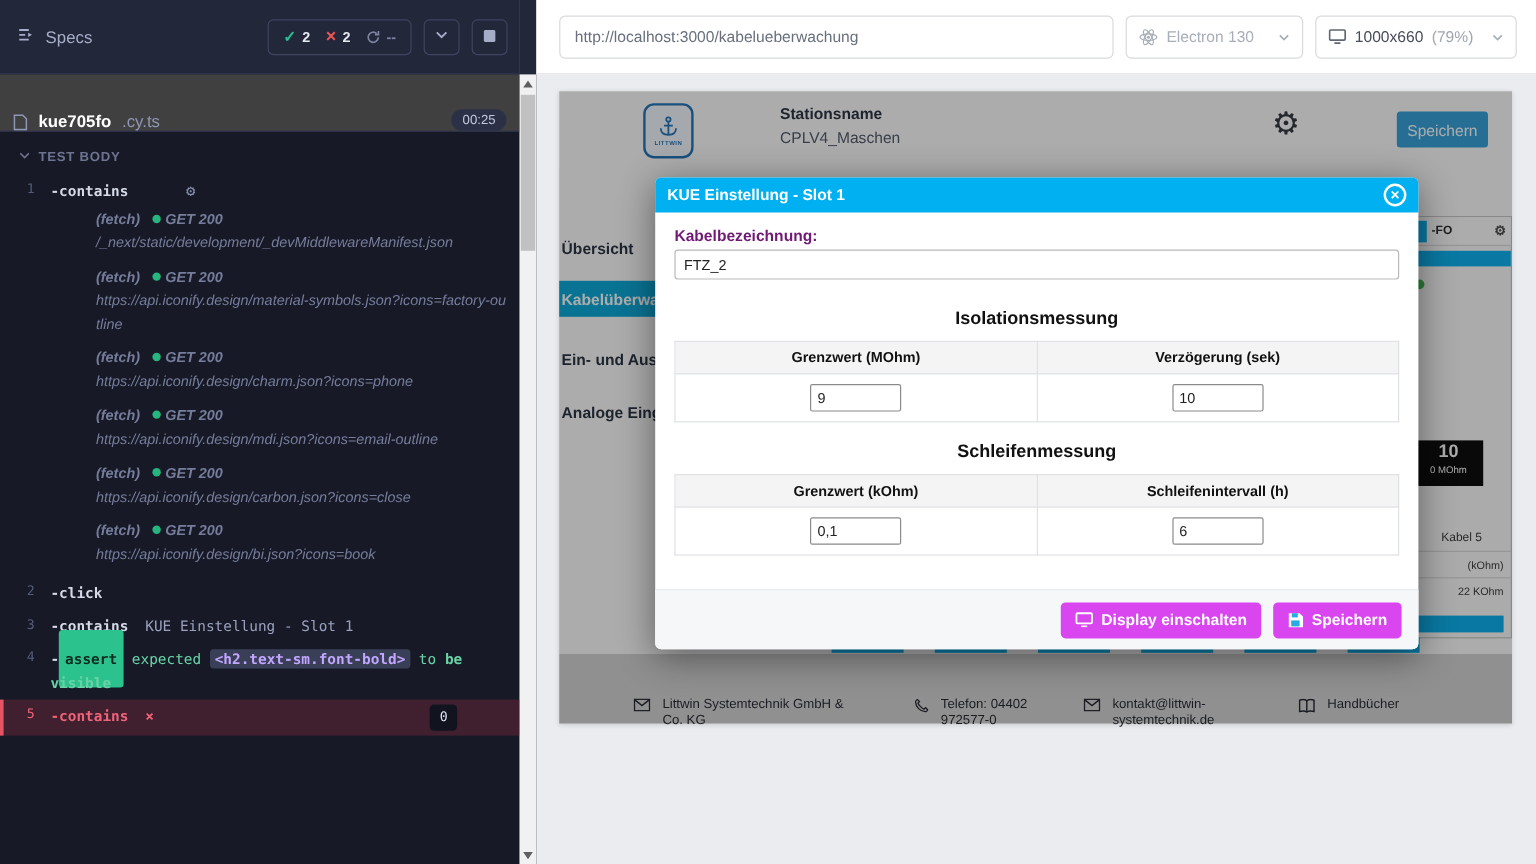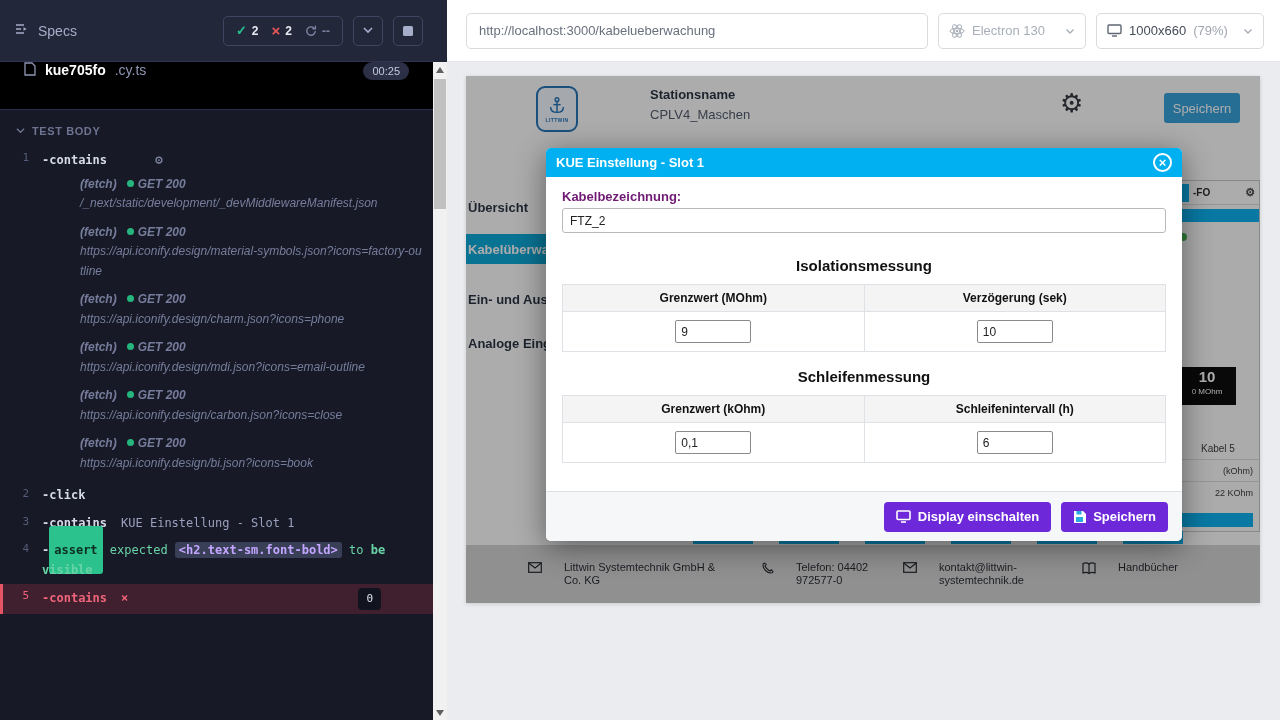--- a/index.html
+++ b/index.html
@@ -10,21 +10,21 @@
   .sidebar { position:absolute; left:0; top:0; width:433px; height:720px; background:#171a26; color:#c8ccdf; }
   .sb-top { height:62px; background:#23273a; border-bottom:1px solid #303450; display:flex; align-items:center; padding:0 10px 0 14px; gap:10px; }
   .specs-btn { display:flex; align-items:center; gap:8px; color:#a6adc8; font-size:14px; cursor:pointer; }
   .stats-box { margin-left:auto; display:flex; align-items:center; gap:13px; border:1px solid #3f4460; border-radius:5px; height:30px; padding:0 12px; }
   .stat { display:flex; align-items:center; gap:5px; font-size:12px; font-weight:bold; color:#e8eaf2; }
   .stat .ok { color:#25c08c; font-size:13px; }
   .stat .bad { color:#eb5757; font-size:15px; }
   .stat .pend { color:#7d84a3; display:flex; }
   .stat .dim { color:#7d84a3; }
   .sq-btn { width:30px; height:30px; border:1px solid #3f4460; border-radius:5px; display:flex; align-items:center; justify-content:center; color:#a6adc8; cursor:pointer; }
-  .sb-spec { height:48px; background:#000000; border-bottom:1px solid #2c3048; display:flex; align-items:flex-start; padding:0 24px; gap:9px; }
+  .sb-spec { height:48px; background:#404040; border-bottom:1px solid #2c3048; display:flex; align-items:flex-end; padding:0 11px; gap:9px; }
   .spec-name { font-size:14px; font-weight:bold; color:#ffffff; }
   .spec-ext { font-size:14px; color:#8f96b3; }
   .spec-time { margin-left:auto; background:#2c3046; border-radius:10px; padding:3px 9px; font-size:11px; color:#c3c8dd; }
   .sb-body { padding-top:10px; }
   .test-header { display:flex; align-items:center; gap:7px; padding:5px 16px 9px; color:#6d7390; font-size:11px; font-weight:bold; letter-spacing:.6px; cursor:pointer; }
   .mono { font-family:"DejaVu Sans Mono","Liberation Mono",monospace; }
   .cmd { display:flex; padding:4px 10px 4px 0; cursor:pointer; }
   .cmd .num { width:42px; flex:none; text-align:right; padding-right:13px; font-size:11px; color:#555b78; font-family:"DejaVu Sans Mono","Liberation Mono",monospace; padding-top:1px; }
   .cmd .content { width:347px; font-size:12px; line-height:19.5px; color:#d6d9e8; word-break:break-all; }
   .cmd-name { font-weight:bold; color:#d6d9e8; }
@@ -91,40 +91,40 @@
   .lcd { position:absolute; left:11px; top:186px; width:58px; height:38px; background:#000; color:#fff; text-align:center; }
   .lcd .big { font-size:15px; font-weight:bold; line-height:20px; }
   .lcd .small { font-size:8px; }
   .slot-cable { position:absolute; left:34px; top:262px; font-size:10px; color:#333; }
   .slot-row { position:absolute; left:0; width:92px; height:22px; border-top:1px solid #ddd; font-size:9px; color:#333; display:flex; align-items:center; justify-content:flex-end; padding-right:6px; }
   .slot-btn { position:absolute; left:6px; top:332px; width:80px; height:14px; background:#00b0f0; }
 
   .peek-btn { position:absolute; top:455px; width:60px; height:13px; background:#00b0f0; }
 
   .app-footer { position:absolute; left:0; top:469px; width:794px; height:58px; background:#d4d4d4; display:flex; align-items:flex-start; padding-top:16px; font-size:11px; color:#1b1f24; }
-  .foot-item { display:flex; gap:22px; position:absolute; }
+  .foot-item { display:flex; gap:10px; position:absolute;margin-top:20px; }
   .foot-item .ficon { flex:none; color:#1b1f24; margin-top:1px; }
   .foot-text { width:152px; line-height:13px; overflow-wrap:break-word; }
   .foot-text.narrow { width:104px; }
 
   
   .modal { position:absolute; left:80px; top:72px; width:636px; height:393px; background:#fff; border-radius:5px; box-shadow:0 6px 30px rgba(0,0,0,.45); z-index:10; display:flex; flex-direction:column; }
   .modal-head { height:29px; background:#00b0f0; border-radius:5px 5px 0 0; display:flex; align-items:center; padding:0 10px; }
   .modal-title { color:#fff; font-size:13px; font-weight:bold; }
   .modal-close { margin-left:auto; width:19px; height:19px; border:2px solid #fff; border-radius:50%; color:#fff; font-size:13px; font-weight:bold; display:flex; align-items:center; justify-content:center; line-height:1; cursor:pointer; }
   .modal-body { flex:1; padding:12px 16px 0; }
   .field-label { font-size:13px; font-weight:bold; color:#701a75; margin-bottom:4px; }
   .text-input { width:100%; height:25px; border:1px solid #b9b9b9; border-radius:3px; padding:0 7px; font-size:12px; color:#222; font-family:"Liberation Sans",sans-serif; outline:none; }
   .section-title { text-align:center; font-size:15px; font-weight:bold; color:#111; margin-top:24px; }
   .mtable { width:100%; border-collapse:collapse; margin-top:10px; }
   .mtable th { border:1px solid #dee2e6; background:#f4f4f4; height:27px; font-size:12px; font-weight:bold; color:#111; text-align:center; }
   .mtable td { border:1px solid #dee2e6; height:40px; text-align:center; }
   .cell-input { width:76px; height:23px; border:1px solid #8a8a8a; border-radius:2px; padding:0 5px; font-size:12px; color:#222; font-family:"Liberation Sans",sans-serif; outline:none; }
   .modal-foot { height:50px; background:#f6f7f9; border-top:1px solid #dee2e6; border-radius:0 0 5px 5px; display:flex; align-items:center; justify-content:flex-end; gap:10px; padding-right:14px; }
-  .cy-btn { height:30px; background:#6d28d9; color:#fff; border:none; border-radius:4px; font-size:13px; font-weight:bold; font-family:"Liberation Sans",sans-serif; display:flex; align-items:center; gap:7px; padding:0 12px; cursor:pointer; }
+  .cy-btn { height:30px; background:#d946ef; color:#fff; border:none; border-radius:4px; font-size:13px; font-weight:bold; font-family:"Liberation Sans",sans-serif; display:flex; align-items:center; gap:7px; padding:0 12px; cursor:pointer; }
 </style>
 </head>
 <body>
 
 <div class="sidebar">
   <div class="sb-top">
     <div class="specs-btn">
       <span>
         <svg width="16" height="16" viewBox="0 0 16 16">
             <path d="M2 4h8M2 8h5M2 12h8" stroke="currentColor" stroke-width="1.5" fill="none"></path>

